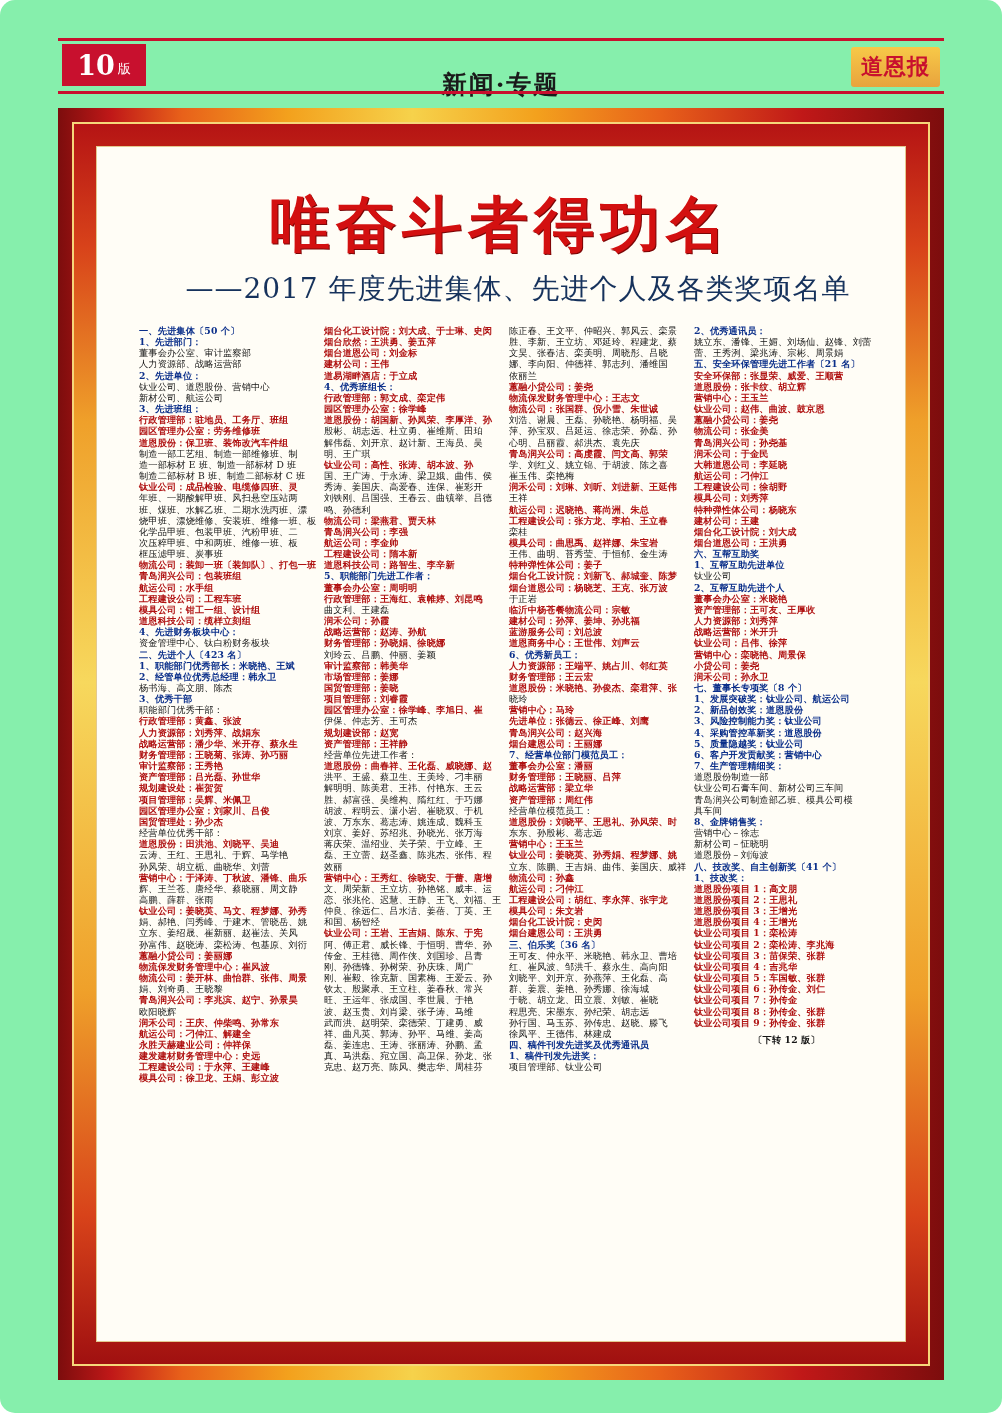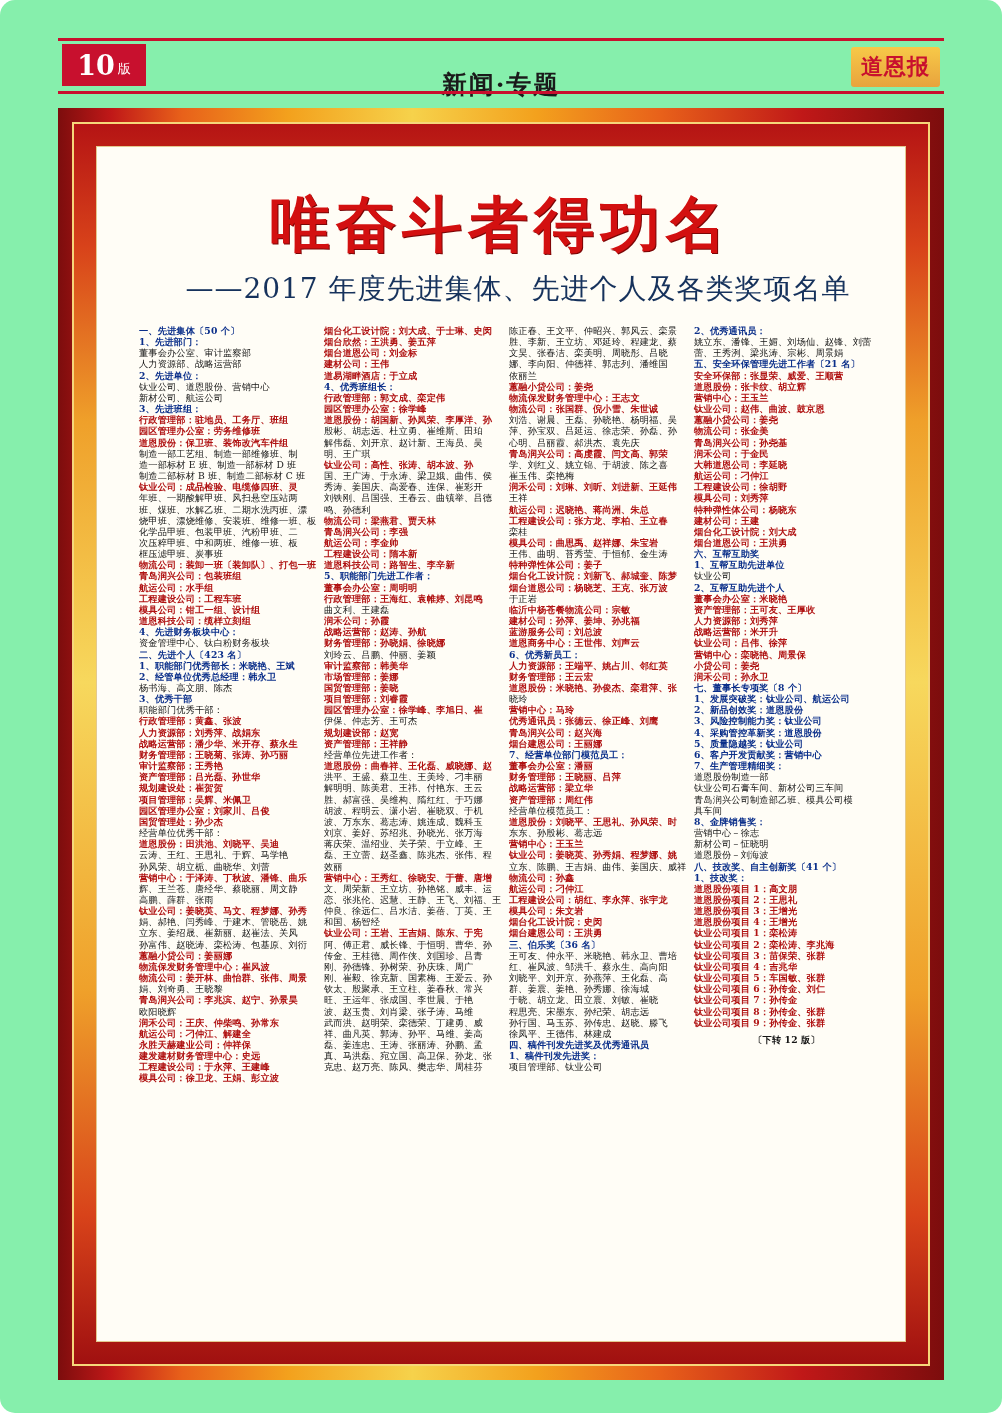--- a/index.html
+++ b/index.html
@@ -279,21 +279,21 @@
               <p class="r">临沂中杨苍餐物流公司：宗敏</p>
               <p class="r">建材公司：孙萍、姜坤、孙兆福</p>
               <p class="r">蓝游服务公司：刘总波</p>
               <p class="r">道恩商务中心：王世伟、刘声云</p>
               <p class="h">6、优秀新员工：</p>
               <p class="r">人力资源部：王端平、姚占川、邻红英</p>
               <p class="r">财务管理部：王云宏</p>
               <p class="r">道恩股份：米晓艳、孙俊杰、栾君萍、张</p>
               <p class="">晓玲</p>
               <p class="r">营销中心：马玲</p>
-              <p class="r">优秀通讯员：张德云、徐正峰、刘鹰</p>
+              <p class="r">先进单位：张德云、徐正峰、刘鹰</p>
               <p class="r">青岛润兴公司：赵兴海</p>
               <p class="r">烟台建恩公司：王丽娜</p>
               <p class="h">7、经营单位部门模范员工：</p>
               <p class="r">董事会办公室：潘丽</p>
               <p class="r">财务管理部：王晓丽、吕萍</p>
               <p class="r">战略运营部：梁立华</p>
               <p class="r">资产管理部：周红伟</p>
               <p class="">经营单位模范员工：</p>
               <p class="r">道恩股份：刘晓平、王思礼、孙风荣、时</p>
               <p class="">东东、孙殷彬、蓦志远</p>

